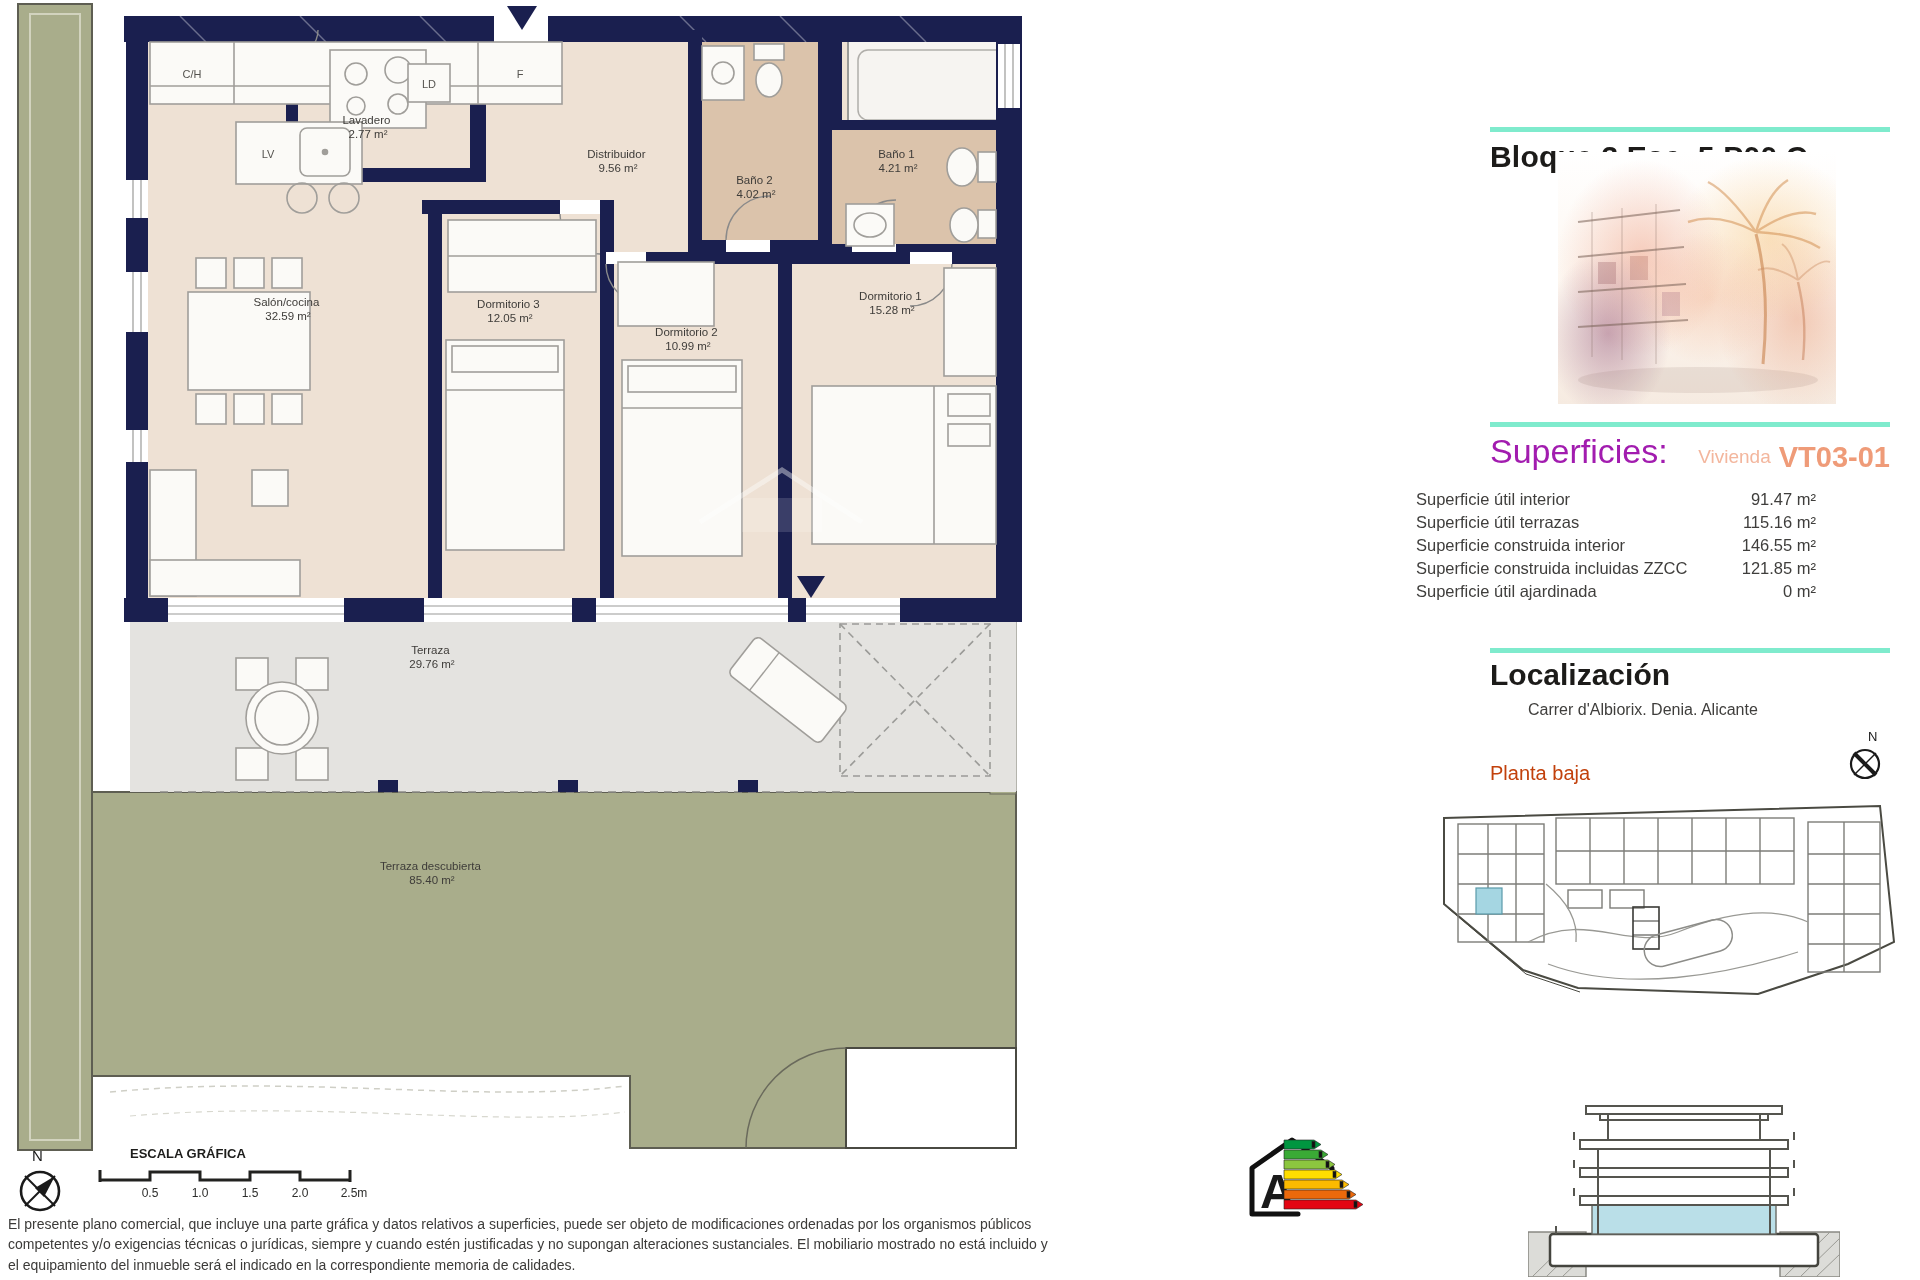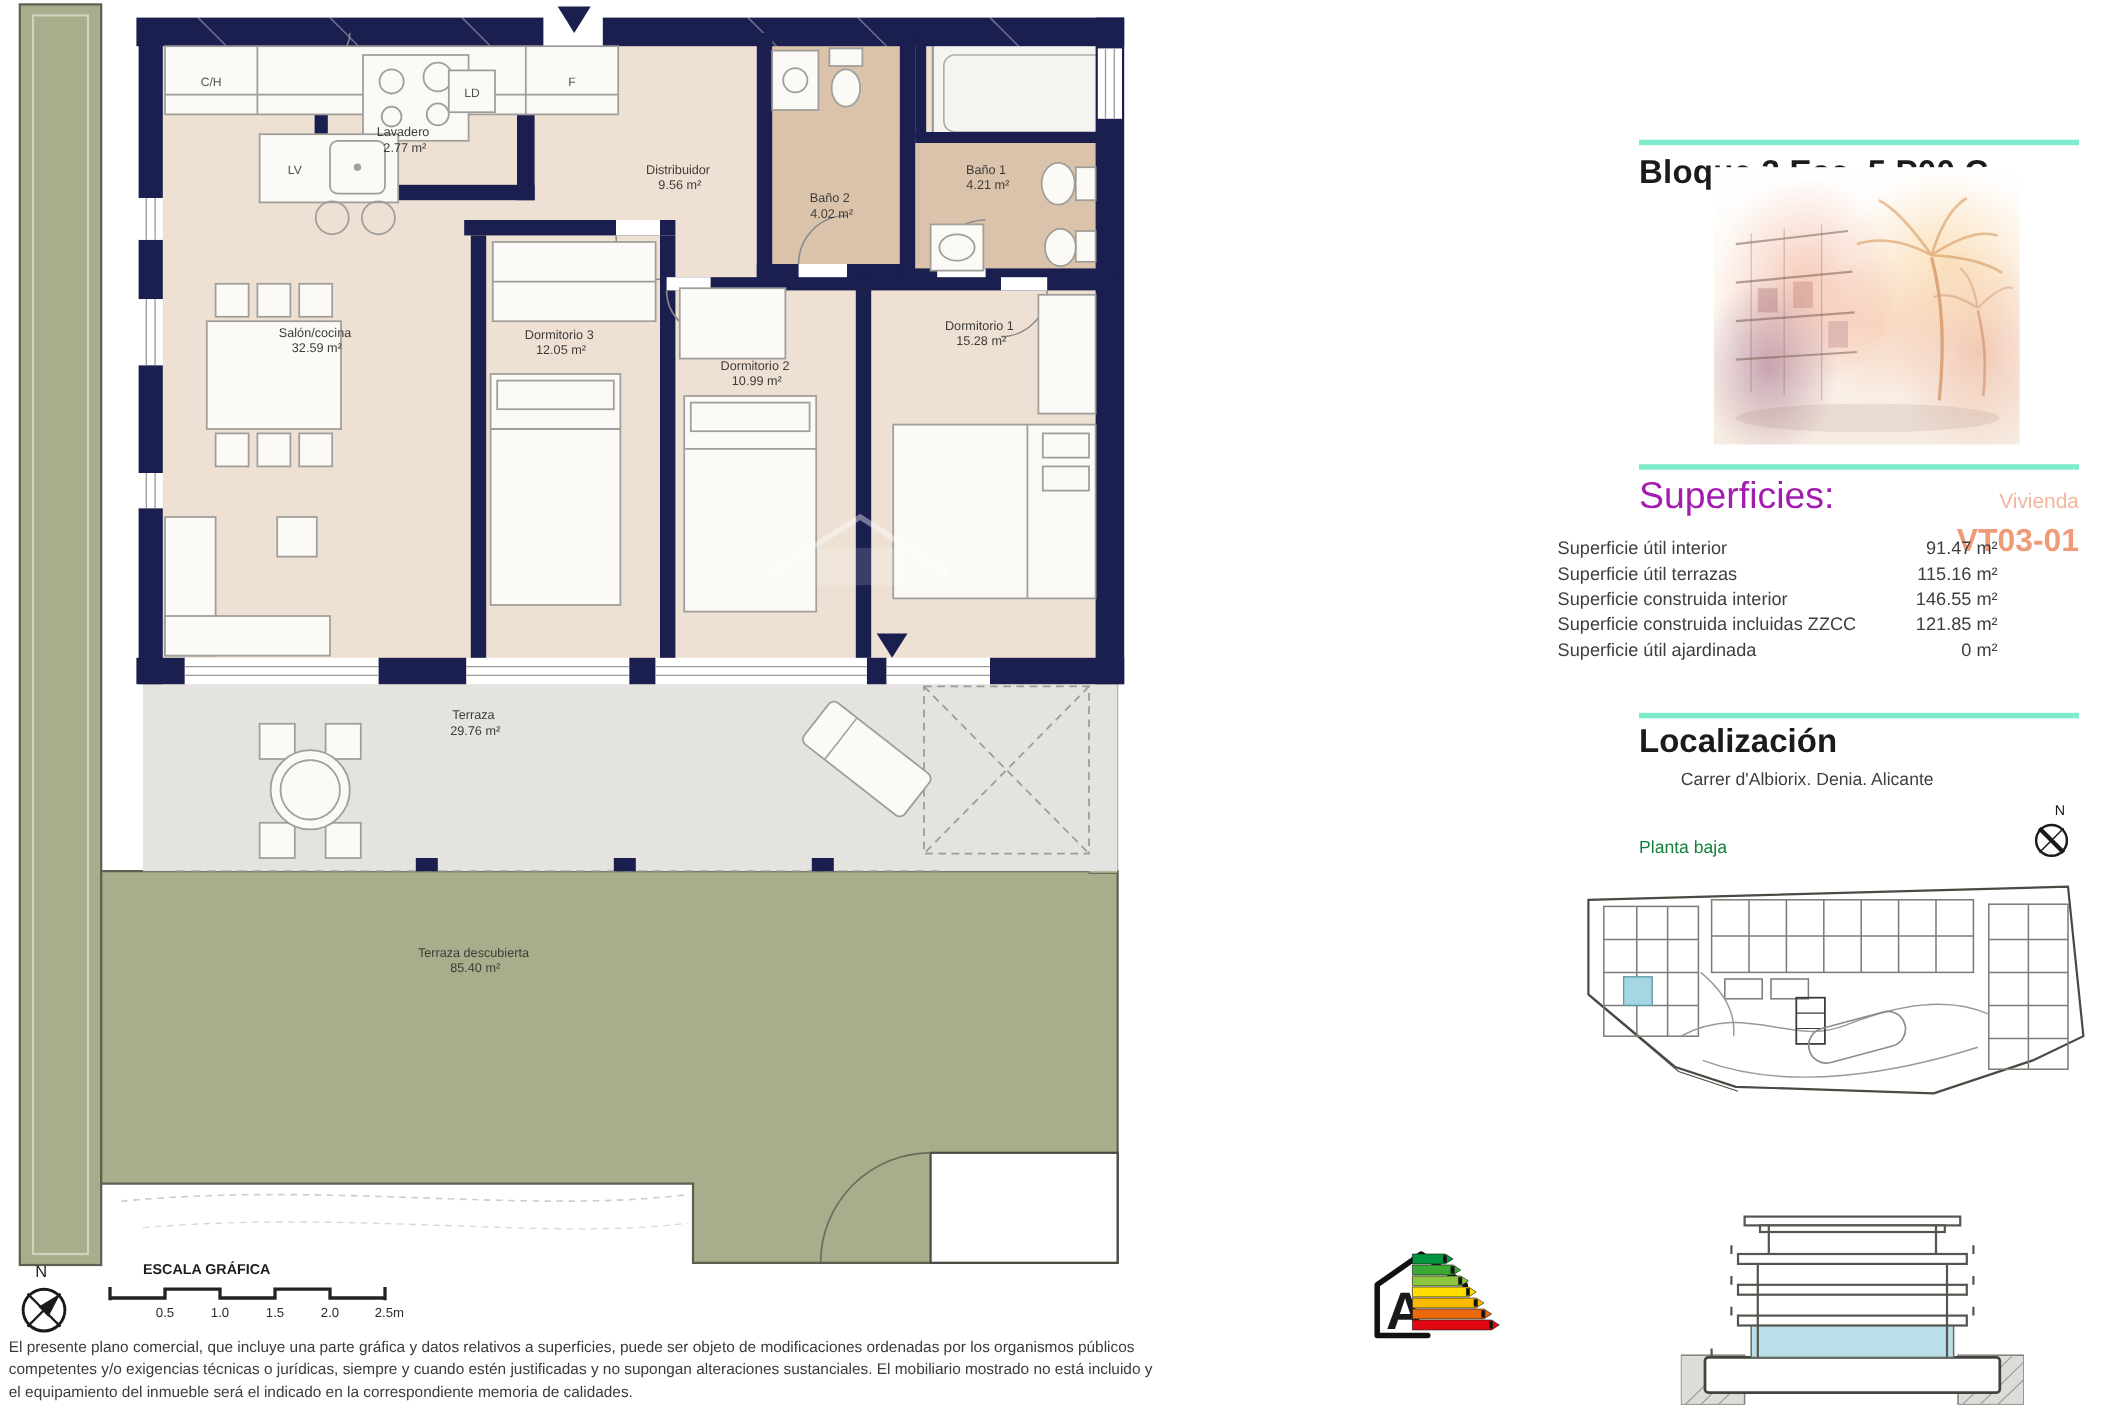--- a/index.html
+++ b/index.html
@@ -11,28 +11,28 @@
   .render{width:278px;height:252px;
     background:
       radial-gradient(90px 120px at 18% 72%, rgba(150,90,125,.50), transparent 70%),
       radial-gradient(120px 140px at 30% 42%, rgba(236,148,118,.45), transparent 70%),
       radial-gradient(100px 95px at 54% 58%, rgba(240,170,130,.40), transparent 70%),
       radial-gradient(130px 115px at 76% 34%, rgba(246,196,122,.45), transparent 72%),
       radial-gradient(115px 135px at 86% 66%, rgba(228,138,98,.40), transparent 70%),
       linear-gradient(180deg,#ffffff,#fdf6ef 55%,#f6ebe1);}
   .suphead{display:flex;align-items:baseline;justify-content:space-between;width:400px;}
   .suphead h2{margin:0;font-size:34px;font-weight:400;color:#a21caf;}
-  .vivwrap{display:flex;align-items:flex-end;gap:8px;flex-direction:column;}
+  .vivwrap{display:flex;align-items:center;gap:8px;}
   .vivlabel{font-size:19px;color:#f3b69d;}
   .vivcode{font-size:29px;font-weight:800;color:#ef9b78;}
   .srow{display:flex;justify-content:space-between;width:400px;font-size:16.5px;
         color:#3f3e3c;line-height:23px;}
   h2.loctitle{margin:0;font-size:30px;font-weight:800;color:#1c1b19;}
   .address{font-size:16px;color:#3f3e3c;margin-top:3px;}
-  .floorlabel{font-size:16px;color:#15803d;}
+  .floorlabel{font-size:20px;color:#c2410c;}
   .disclaimer{width:1048px;font-size:14px;line-height:1.45;color:#3c3b39;}
   svg text{font-family:"Liberation Sans",sans-serif;}
   .rlabel{font-size:11.5px;fill:#3e3c39;text-anchor:middle;}
   .klabel{font-size:11px;fill:#55534f;text-anchor:middle;}
 </style>
 </head>
 <body>
 
 <div class="stage">
 

